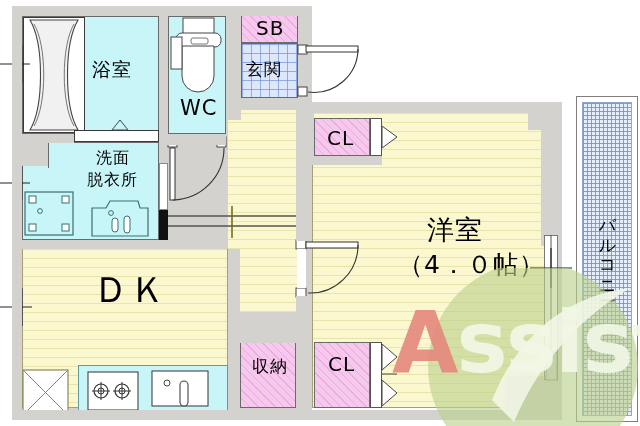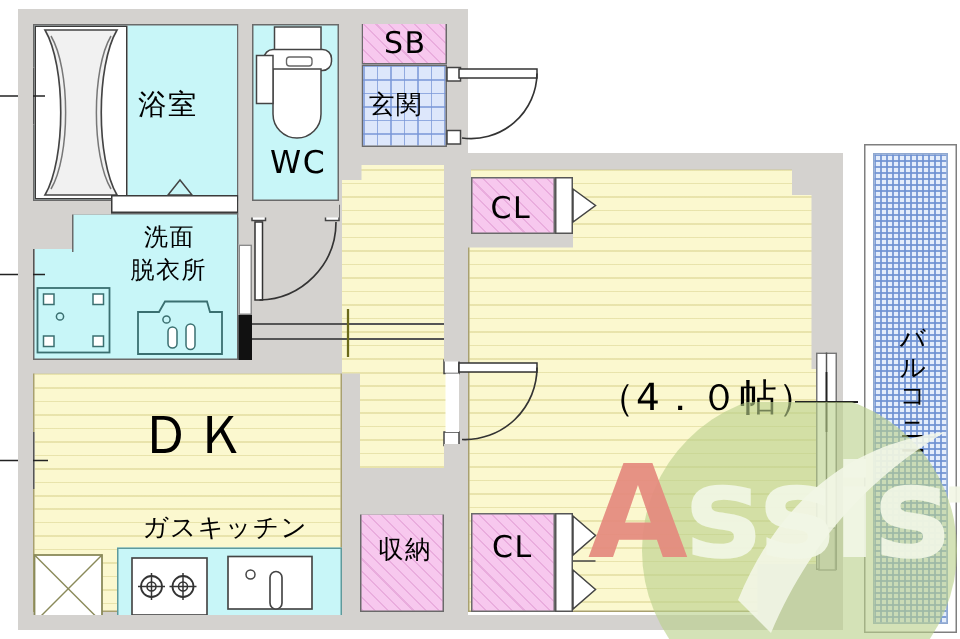--- a/index.html
+++ b/index.html
@@ -144,21 +144,20 @@
 
   <svg class="ov" viewBox="0 0 640 426">
     <rect x="168" y="137" width="9" height="10" fill="#fff" stroke="#444" stroke-width="1"></rect>
     <rect x="217" y="137" width="9" height="10" fill="#fff" stroke="#444" stroke-width="1"></rect>
     <rect x="170" y="148" width="5" height="52" fill="#fff" stroke="#333" stroke-width="1"></rect>
     <path d="M173 200 A52 52 0 0 0 224 148" fill="none" stroke="#333" stroke-width="1.1"></path>
   </svg>
 
   <div class="abs wood grain" style="left:22px;top:248px;width:206px;height:160px;border:1px solid #a8a070;"></div>
   <span class="lbl" style="left:93px;top:266px;font-size:36px;font-weight:400;">ＤＫ</span>
-  <span class="lbl j" style="left:95px;top:340px;font-size:17px;">ガスキッチン</span>
 
   <svg class="ov" viewBox="0 0 640 426">
     <rect x="23" y="370" width="45" height="45" fill="#fff" stroke="#8a8a5a" stroke-width="1.2"></rect>
     <line x1="23" y1="370" x2="68" y2="415" stroke="#8a8a5a" stroke-width="1"></line>
     <line x1="68" y1="370" x2="23" y2="415" stroke="#8a8a5a" stroke-width="1"></line>
   </svg>
 
   <div class="abs wet" style="left:78px;top:365px;width:150px;height:50px;border:1px solid #5f9a9c;"></div>
   <svg class="ov" viewBox="0 0 640 426">
 
@@ -187,20 +186,21 @@
 
   <div class="abs wood grain" style="left:228px;top:104px;width:74px;height:16px;"></div>
 
   <svg class="ov" viewBox="0 0 640 426">
     <line x1="168" y1="216" x2="302" y2="216" stroke="#555" stroke-width="1.3"></line>
     <line x1="168" y1="226" x2="302" y2="226" stroke="#555" stroke-width="1.3"></line>
     <line x1="232" y1="206" x2="232" y2="238" stroke="#6a6a1a" stroke-width="1.5"></line>
   </svg>
 
   <div class="abs wood grain" style="left:312px;top:112px;width:250px;height:296px;border:1px solid #a8a070;"></div>
+  <span class="lbl j" style="left:427px;top:212px;font-size:27px;">洋室</span>
   <span class="lbl" style="left:398px;top:248px;font-size:25px;">（4．０帖）</span>
 
   <div class="abs pink hatch" style="left:314px;top:118px;width:56px;height:38px;border:1px solid #6a6a6a;"></div>
   <span class="lbl" style="left:327px;top:126px;font-size:20px;font-weight:500;">CL</span>
   <div class="abs white thin" style="left:370px;top:118px;width:12px;height:38px;"></div>
   <svg class="ov" viewBox="0 0 640 426">
     <path d="M382 126 L397 137 L382 148 Z" fill="#fff" stroke="#444" stroke-width="1"></path>
   </svg>
   <div class="abs wall" style="left:312px;top:156px;width:70px;height:9px;"></div>
 

